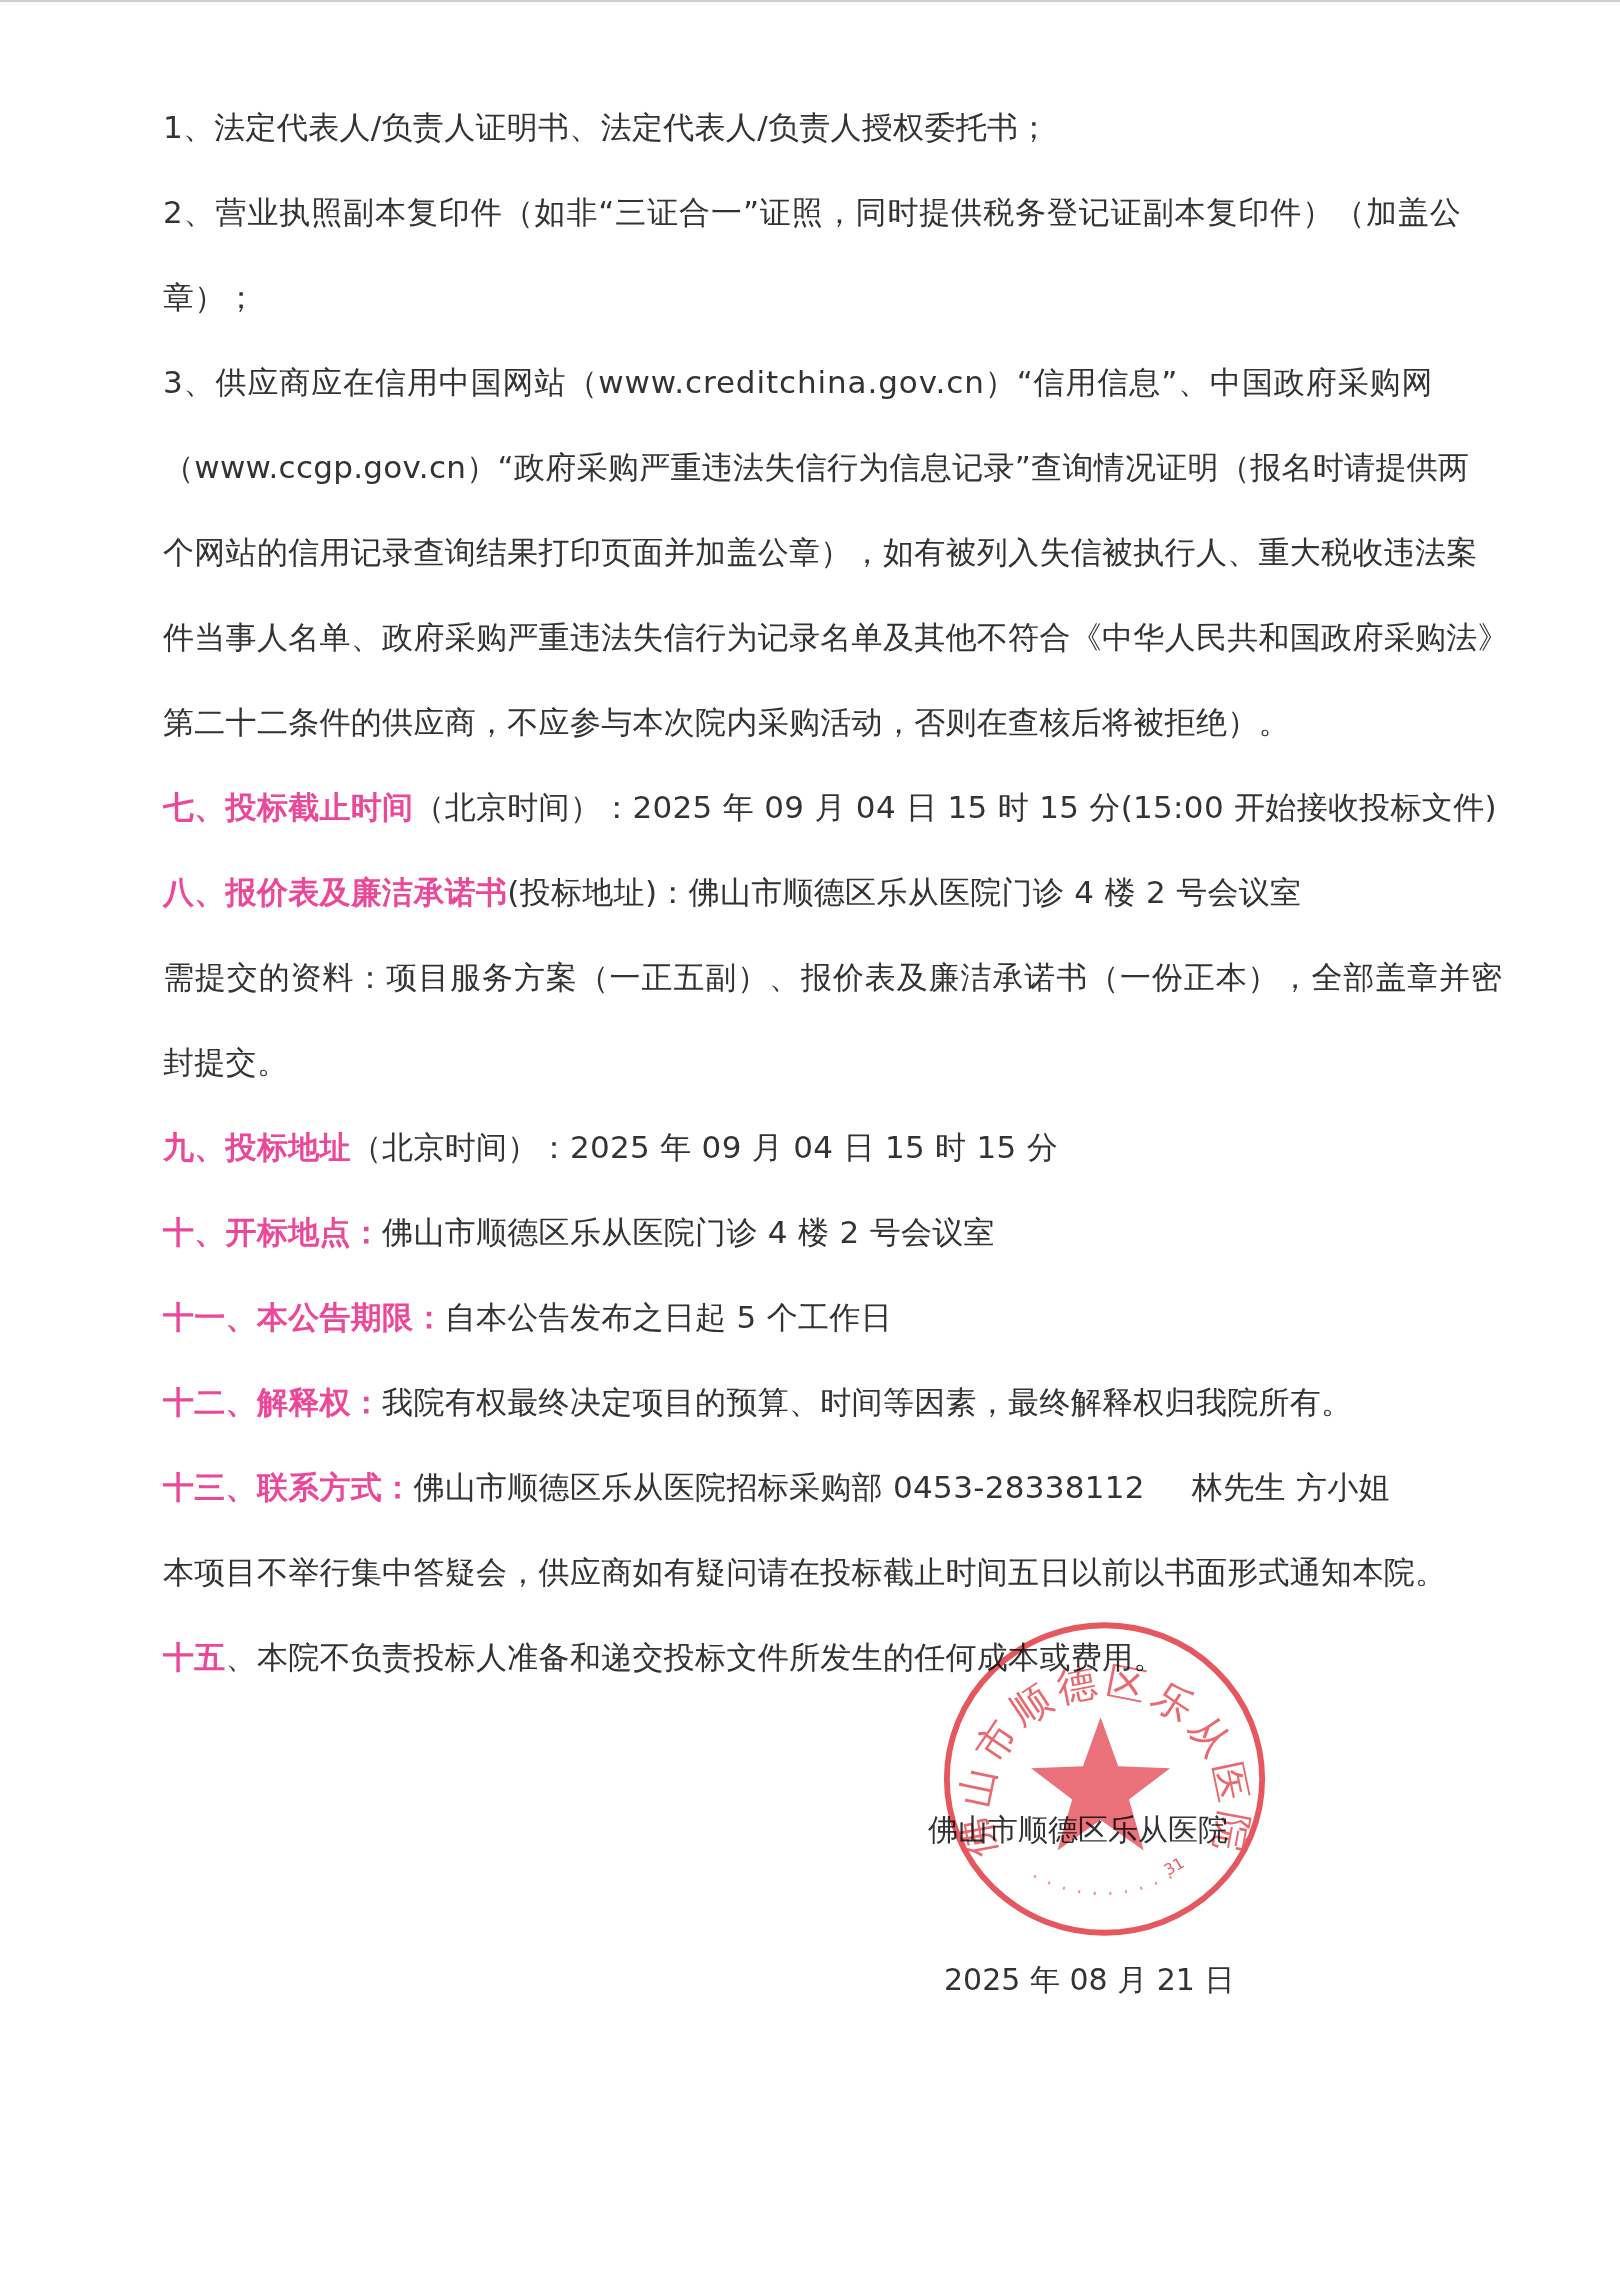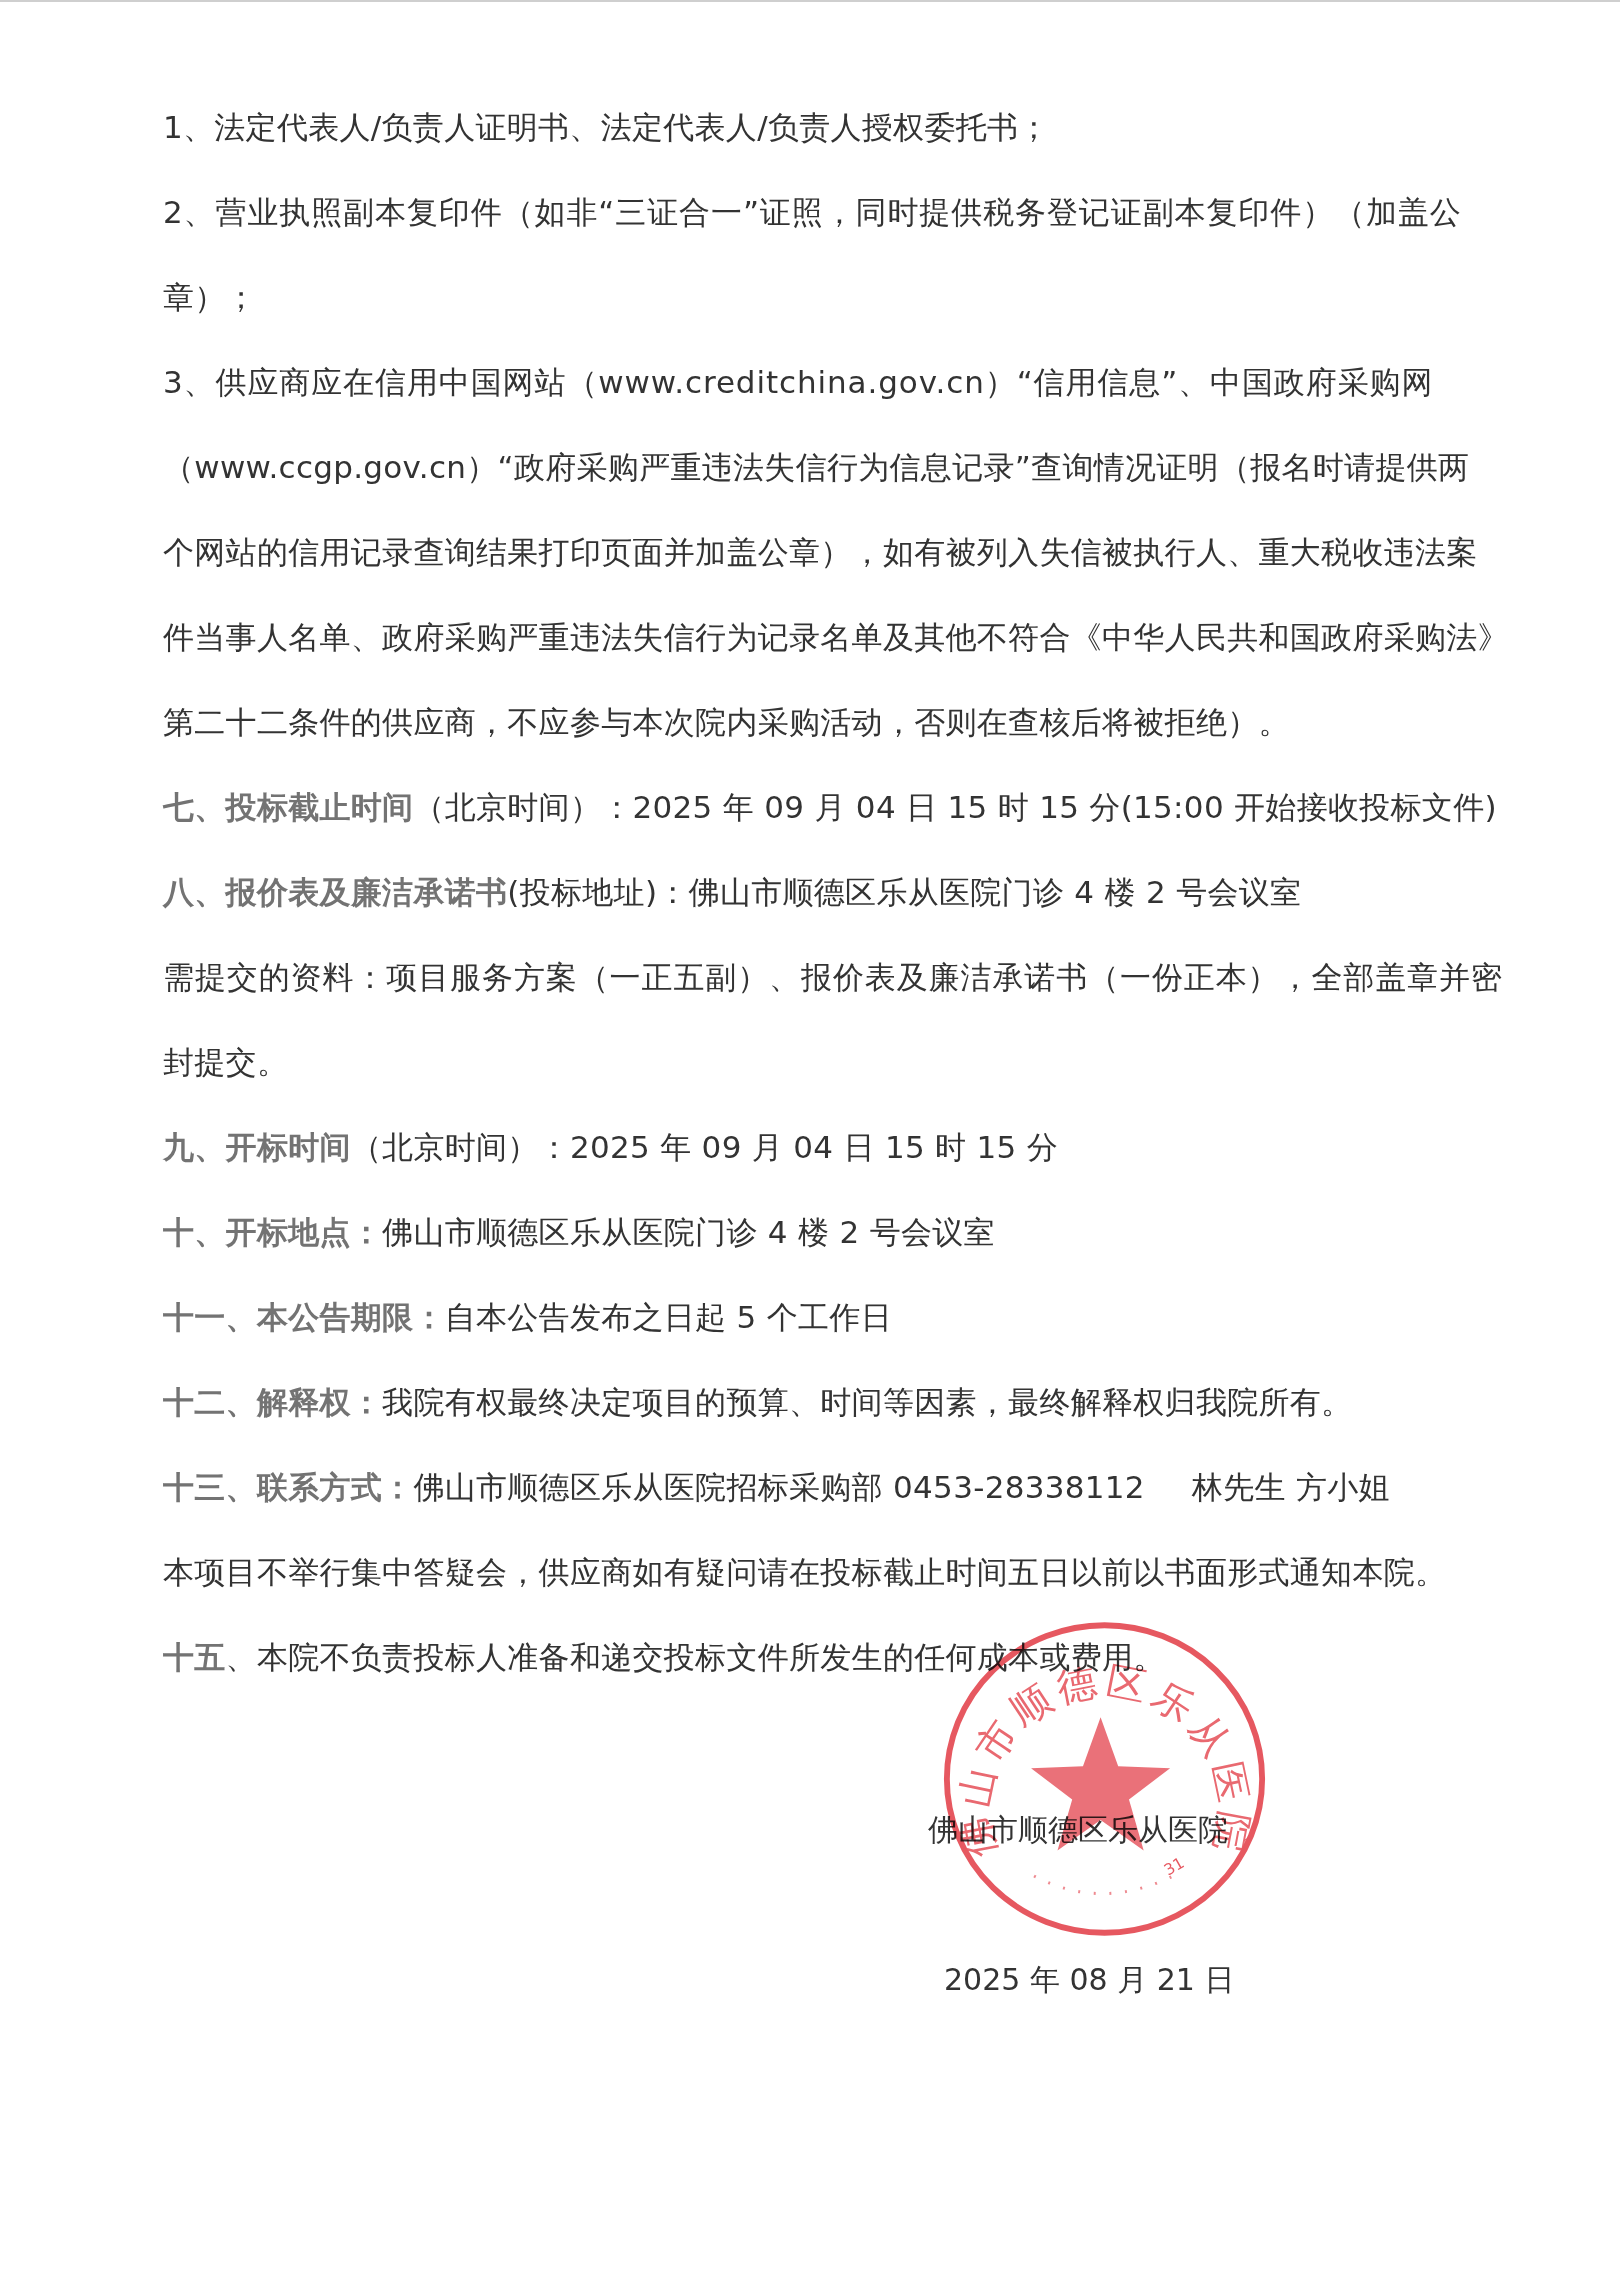--- a/index.html
+++ b/index.html
@@ -13,21 +13,21 @@
       background: #cfcfcf;
     }
     .page {
       position: absolute; left: 147px; top: 85px; width: 1372px;
     }
     .line {
       height: 85px; line-height: 85px; font-size: 31px;
       white-space: nowrap; letter-spacing: 0.3px; margin-left: 16px;
     }
     .line.justify { letter-spacing: 0.9px; }
-    .b { font-weight: bold; color: #737373; }
+    .b { font-weight: bold; color: #ec4899; }
     .sig {
       position: absolute; font-size: 30px; white-space: nowrap; color: #333;
     }
     .seal {
       position: absolute; left: 941px; top: 1619px; width: 327px; height: 320px;
       pointer-events: none; opacity: 0.85; mix-blend-mode: multiply;
     }
   </style>
 </head>
 <body>
@@ -47,21 +47,21 @@
   <div class="line">
     <span class="b">七、投标截止时间</span><span>（北京时间）：2025 年 09 月 04 日 15 时 15 分(15:00 开始接收投标文件)</span>
   </div>
   <div class="line">
     <span class="b">八、报价表及廉洁承诺书</span><span>(投标地址)：佛山市顺德区乐从医院门诊 4 楼 2 号会议室</span>
   </div>
   <div class="line justify">需提交的资料：项目服务方案（一正五副）、报价表及廉洁承诺书（一份正本），全部盖章并密</div>
   <div class="line">封提交。</div>
 
   <div class="line">
-    <span class="b">九、开标时间</span><span>（北京时间）：2025 年 09 月 04 日 15 时 15 分</span>
+    <span class="b">九、投标地址</span><span>（北京时间）：2025 年 09 月 04 日 15 时 15 分</span>
   </div>
   <div class="line">
     <span class="b">十、开标地点：</span><span>佛山市顺德区乐从医院门诊 4 楼 2 号会议室</span>
   </div>
   <div class="line">
     <span class="b">十一、本公告期限：</span><span>自本公告发布之日起  5  个工作日</span>
   </div>
   <div class="line">
     <span class="b">十二、解释权：</span><span>我院有权最终决定项目的预算、时间等因素，最终解释权归我院所有。</span>
   </div>

